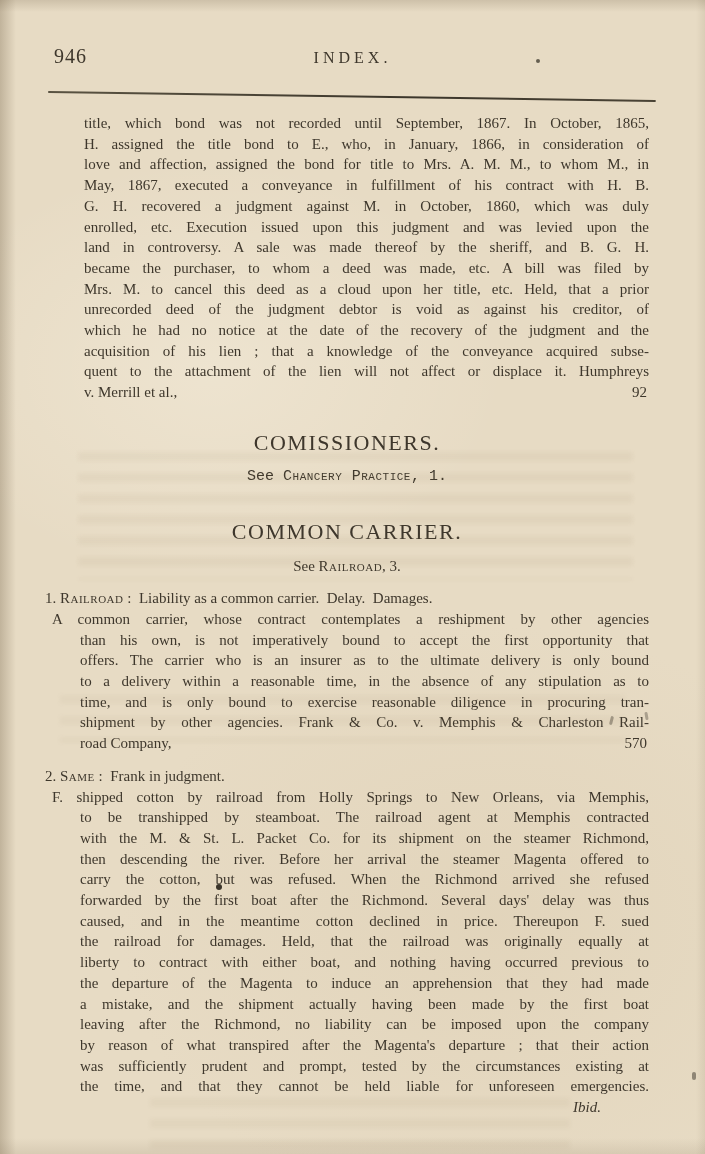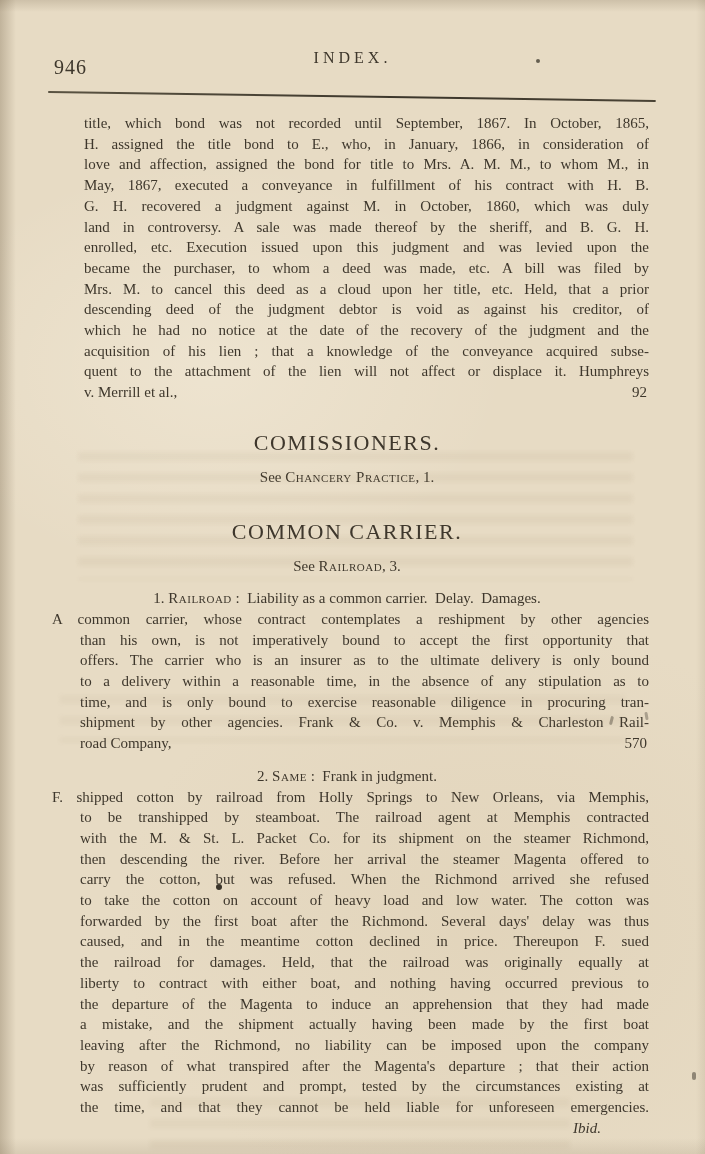--- a/index.html
+++ b/index.html
@@ -10,38 +10,38 @@
     background-image:
       linear-gradient(90deg, rgba(105,88,62,.30), rgba(105,88,62,0) 16px),
       linear-gradient(180deg, rgba(105,88,62,.20), rgba(105,88,62,0) 12px),
       linear-gradient(270deg, rgba(105,88,62,.10), rgba(105,88,62,0) 9px),
       linear-gradient(0deg, rgba(105,88,62,.12), rgba(105,88,62,0) 16px),
       radial-gradient(ellipse 420px 300px at 30% 32%, rgba(255,250,238,.28), rgba(255,255,255,0) 70%),
       radial-gradient(ellipse 500px 400px at 70% 80%, rgba(210,192,160,.25), rgba(255,255,255,0) 75%);
     font-family:"Liberation Serif","DejaVu Serif",serif;
     color:var(--ink,#3e372c);
   }
-  .page-num{position:absolute;left:54px;top:56px;font-size:20px;letter-spacing:1px;}
+  .page-num{position:absolute;left:54px;top:45px;font-size:20px;letter-spacing:1px;}
   .page-title{position:absolute;left:0;right:0;top:49px;text-align:center;font-size:16px;letter-spacing:4px;}
   .rule{position:absolute;left:48px;top:91px;width:608px;height:2.2px;border-radius:1px;
         background:linear-gradient(90deg,#5a5342,#3c362b 60%,#4a4335);
         transform:rotate(0.85deg);transform-origin:0 0;}
   .content{position:absolute;left:45px;top:113px;width:604px;font-size:15px;line-height:20.7px;}
   .line{position:relative;text-align:justify;text-align-last:justify;}
   .line.nl{text-align:last;text-align-last:left;}
   .it{}
   .sc{font-variant:small-caps;letter-spacing:.5px;}
   .pageref{position:absolute;right:2px;top:0;font-style:normal;}
   .pageref.it{font-style:italic;}
   .runover{padding-left:39px;margin-bottom:30px;}
   .sec-head{text-align:center;text-align-last:center;font-size:22px;letter-spacing:1.5px;height:22px;margin-bottom:12px;}
   .sec-ref{text-align:center;text-align-last:center;font-size:15px;height:20.7px;}
-  .sec-ref.ref1{margin-bottom:34px;}
+  .sec-ref.ref1{margin-bottom:34px;font-family:Liberation Mono, monospace;}
   .sec-ref.ref2{margin-bottom:12px;}
-  .entry-head{height:20.7px;white-space:nowrap;text-align:center;}
+  .entry-head{height:20.7px;white-space:nowrap;}
   .entry-body{padding-left:35px;margin-bottom:12px;}
   .entry-body .line:first-child{margin-left:-28px;}
   .speck{position:absolute;background:#3a342a;border-radius:50%;}
   #sp1{left:536px;top:59px;width:4px;height:4px;opacity:.75;}
   #sp2{left:216px;top:884px;width:6px;height:6px;}
   #sp3{left:692px;top:1072px;width:4px;height:8px;border-radius:2px;opacity:.5;}
   #sp4{left:610px;top:716px;width:3px;height:9px;border-radius:2px;opacity:.4;transform:rotate(14deg);}
   #sp5{left:645px;top:712px;width:3px;height:8px;border-radius:2px;opacity:.35;transform:rotate(-10deg);}
   .smudge{position:absolute;filter:blur(2px);pointer-events:none;
     background:repeating-linear-gradient(180deg, rgba(146,124,92,.17) 0 9px, rgba(0,0,0,0) 9px 21px);}
@@ -59,25 +59,25 @@
   <div class="rule"></div>
 
   <div class="content">
 
     <div class="runover">
         <div class="line">title, which bond was not recorded until September, 1867.  In October, 1865,</div>
         <div class="line">H. assigned the title bond to E., who, in January, 1866, in consideration of</div>
         <div class="line">love and affection, assigned the bond for title to Mrs. A. M. M., to whom M., in</div>
         <div class="line">May, 1867, executed a conveyance in fulfillment of his contract with H.  B.</div>
         <div class="line">G. H. recovered a judgment against M. in October, 1860, which was duly</div>
+        <div class="line">enrolled, etc.  Execution issued upon this judgment and was levied upon the</div>
         <div class="line">land in controversy.  A sale was made thereof by the sheriff, and B. G. H.</div>
-        <div class="line">enrolled, etc.  Execution issued upon this judgment and was levied upon the</div>
         <div class="line">became the purchaser, to whom a deed was made, etc.  A bill was filed by</div>
         <div class="line">Mrs. M. to cancel this deed as a cloud upon her title, etc.  <span class="it">Held</span>, that a prior</div>
-        <div class="line">descending deed of the judgment debtor is void as against his creditor, of</div>
+        <div class="line">unrecorded deed of the judgment debtor is void as against his creditor, of</div>
         <div class="line">which he had no notice at the date of the recovery of the judgment and the</div>
         <div class="line">acquisition of his lien ; that a knowledge of the conveyance acquired subse-</div>
         <div class="line">quent to the attachment of the lien will not affect or displace it.  <span class="it">Humphreys</span></div>
         <div class="line nl"><span class="it">v. Merrill et al.,</span><span class="pageref">92</span></div>
       </div>
 
     <div class="sec-head">COMISSIONERS.</div>
     <div class="sec-ref ref1">See <span class="sc">Chancery Practice</span>, 1.</div>
 
     <div class="sec-head">COMMON CARRIER.</div>
@@ -97,21 +97,20 @@
     </div>
 
     <div class="entry">
       <div class="entry-head">2. <span class="sc">Same</span> :&nbsp; <span class="it">Frank in judgment.</span></div>
       <div class="entry-body">
           <div class="line">F. shipped cotton by railroad from Holly Springs to New Orleans, <span class="it">via</span> Memphis,</div>
           <div class="line">to be transhipped by steamboat.  The railroad agent at Memphis contracted</div>
           <div class="line">with the M. &amp; St. L. Packet Co. for its shipment on the steamer Richmond,</div>
           <div class="line">then descending the river.  Before her arrival the steamer Magenta offered to</div>
           <div class="line">carry the cotton, but was refused.  When the Richmond arrived she refused</div>
-          <div class="line">to take the cotton on account of heavy load and low water.  The cotton was</div>
           <div class="line">forwarded by the first boat after the Richmond.  Several days' delay was thus</div>
           <div class="line">caused, and in the meantime cotton declined in price.  Thereupon F. sued</div>
           <div class="line">the railroad for damages.  <span class="it">Held</span>, that the railroad was originally equally at</div>
           <div class="line">liberty to contract with either boat, and nothing having occurred previous to</div>
           <div class="line">the departure of the Magenta to induce an apprehension that they had made</div>
           <div class="line">a mistake, and the shipment actually having been made by the first boat</div>
           <div class="line">leaving after the Richmond, no liability can be imposed upon the company</div>
           <div class="line">by reason of what transpired after the Magenta's departure ;  that their action</div>
           <div class="line">was sufficiently prudent and prompt, tested by the circumstances existing at</div>
           <div class="line">the time, and that they cannot be held liable for unforeseen emergencies.</div>

